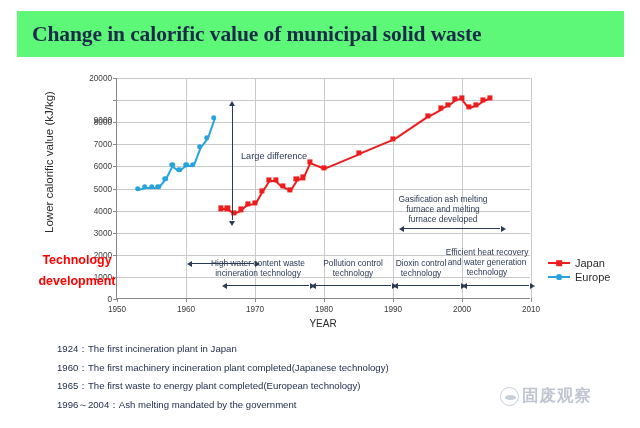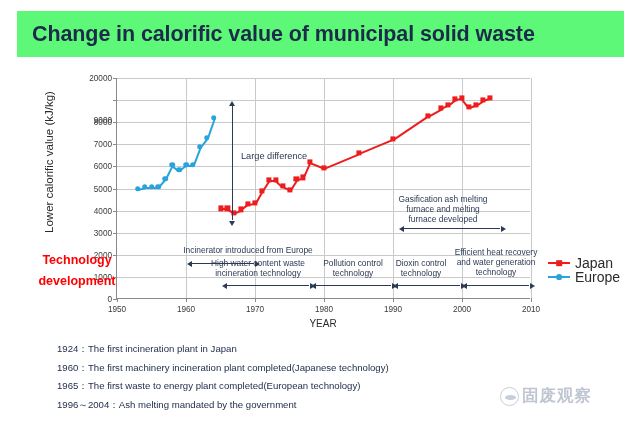--- a/index.html
+++ b/index.html
@@ -18,20 +18,21 @@
 
   
   #title-banner {
     position: absolute;
     left: 17px; top: 11px;
     width: 607px; height: 46px;
     background: #5df877;
     display: flex;
     align-items: center;
     padding-left: 15px;
+    font-family: Liberation Serif, serif;
   }
   #title-text {
     font-size: 21.5px;
     font-weight: bold;
     color: #1c2b4a;
     letter-spacing: -0.1px;
     white-space: nowrap;
   }
 
   
@@ -173,21 +174,21 @@
     font-weight: bold;
     font-size: 12.5px;
     line-height: 1.7;
     text-align: center;
   }
 
   
   #legend {
     position: absolute;
     left: 548px; top: 196px;
-    font-size: 14px;
+    font-size: 11px;
     color: #2b2b2b;
   }
   .legend-row {
     display: flex;
     align-items: center;
     height: 14px;
   }
   .legend-key {
     position: relative;
     width: 22px; height: 10px;
@@ -406,21 +407,20 @@
           <div class="pt pt-japan" style="left: 365.7px; top: 22.1px;"></div>
           <div class="pt pt-japan" style="left: 372.6px; top: 19.89px;"></div>
         </div>
 
       <div class="arrow-v" style="left:115px; top:28px; height:114px;">
         <div class="arrow-head-v up"></div>
         <div class="arrow-head-v down"></div>
       </div>
       <div class="ann-text" style="left:124px; top:73px; text-align:left; font-size:9.2px;">Large difference</div>
 
-      <div class="ann-text" style="left:36px; top:168px; width:190px;">Incinerator introduced from Europe</div>
       <div class="arrow-h" style="left:75px; top:185px; width:62px;">
         <div class="arrow-head left"></div>
         <div class="arrow-head right"></div>
       </div>
 
       <div class="ann-text wrap" style="left:93px; top:181px; width:96px;">
         <span>High water content waste</span><br>
         <span>incineration technology</span>
       </div>
       <div class="arrow-h" style="left:110px; top:207px; width:82px;">
@@ -439,21 +439,21 @@
 
       <div class="ann-text wrap" style="left:234px; top:181px; width:140px;">
         <span>Dioxin control</span><br>
         <span>technology</span>
       </div>
       <div class="arrow-h" style="left:281px; top:207px; width:62px;">
         <div class="arrow-head left"></div>
         <div class="arrow-head right"></div>
       </div>
 
-      <div class="ann-text wrap" style="left:319px; top:170px; width:120px;text-align:center;">
+      <div class="ann-text wrap" style="left:310px; top:170px; width:120px;text-align:center;">
         <span>Efficient heat recovery</span><br>
         <span>and water generation</span><br>
         <span>technology</span>
       </div>
       <div class="arrow-h" style="left:350px; top:207px; width:62px;">
         <div class="arrow-head left"></div>
         <div class="arrow-head right"></div>
       </div>
 
       <div class="ann-text wrap" style="left:261px; top:117px; width:130px;">

